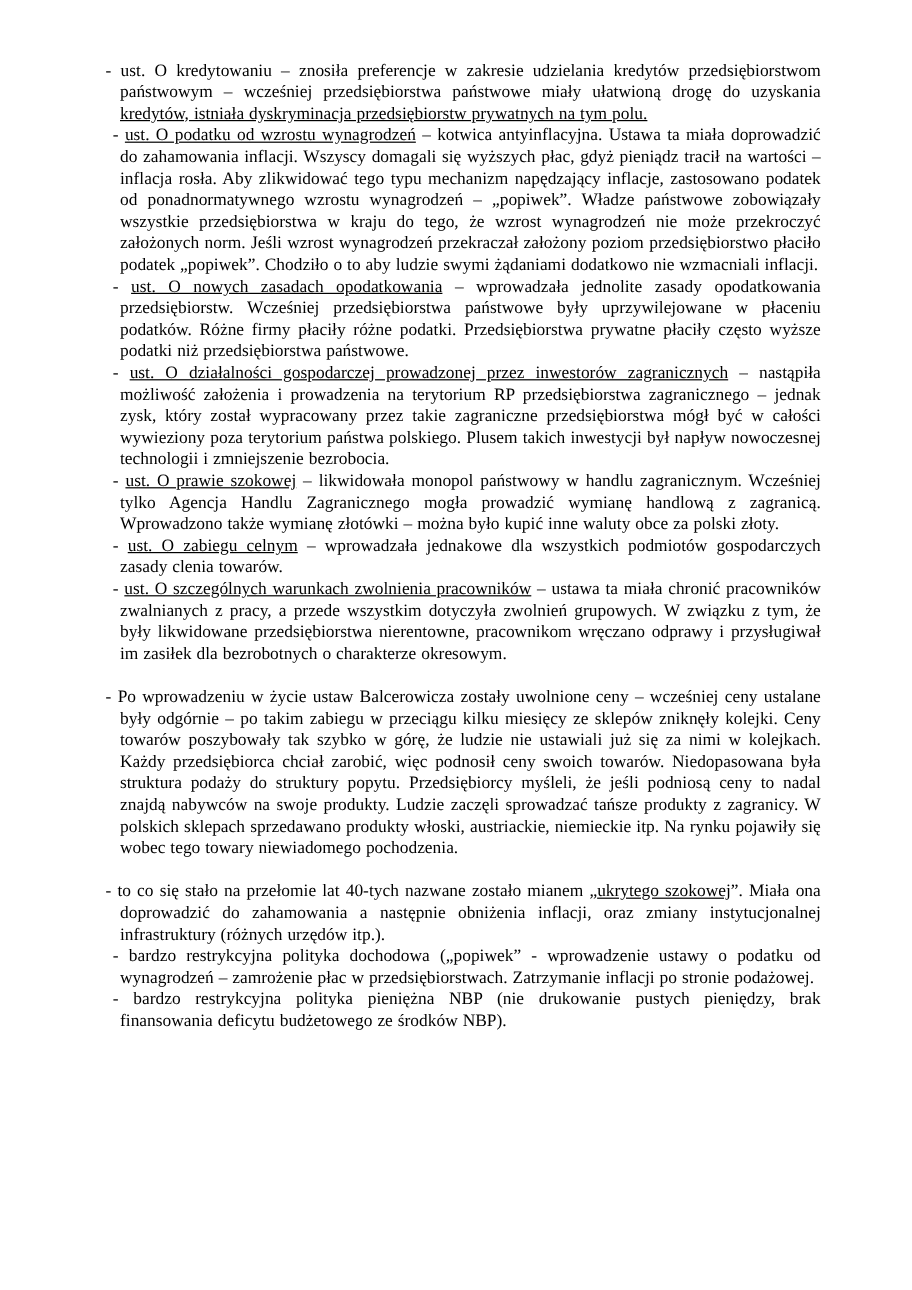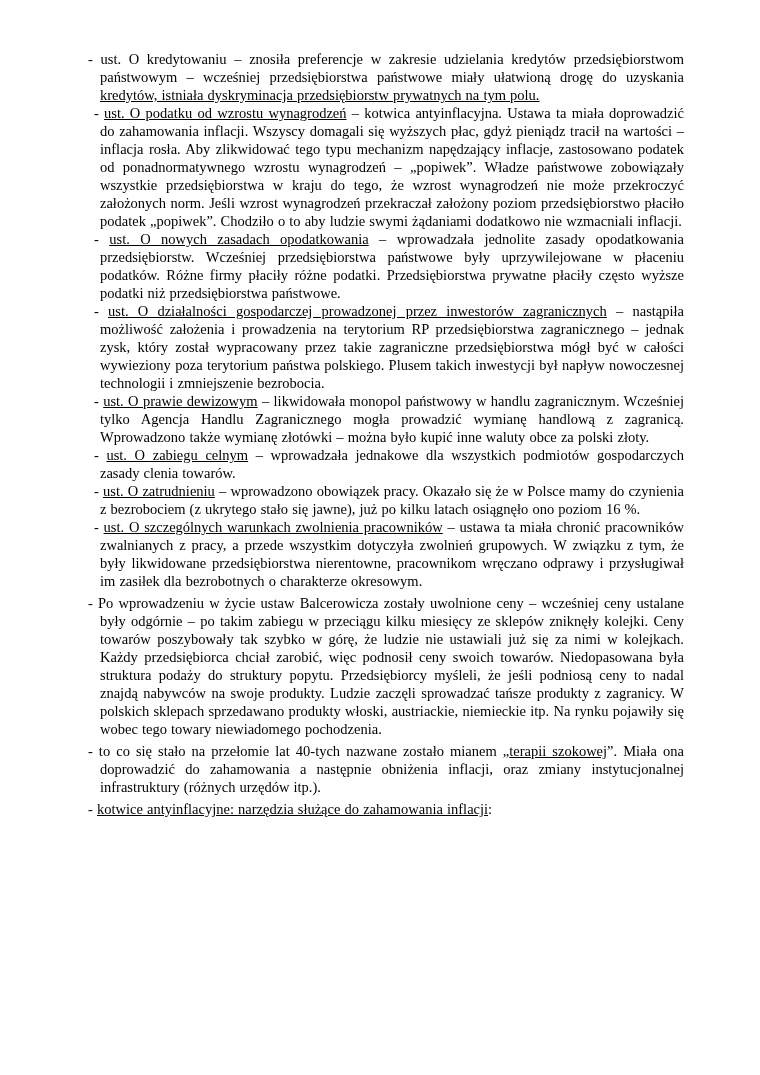--- a/index.html
+++ b/index.html
@@ -25,34 +25,34 @@
     padding-left: 12px;
     text-align: justify;
     font-family: "Liberation Serif", serif;
     font-size: 14.5px;
     line-height: 18px;
     color: #000000;
     word-spacing: 0.5px;
   }
   .para.lvl0 { text-indent: -12px; }
   .para.lvl1 { text-indent: -6px; }
-  .para.gap  { margin-top: 4px; }
+  .para.gap  { margin-top: 18px; }
   .seg-u { text-decoration: underline; }
   .seg-b { font-weight: normal; }
 </style>
 </head>
 <body>
 
 <div class="page">
   <div class="content" id="doc-content">
       <p class="para lvl0"><span class="">- ust. O kredytowaniu – znosiła preferencje w zakresie udzielania kredytów przedsiębiorstwom państwowym – wcześniej przedsiębiorstwa państwowe miały ułatwioną drogę do uzyskania </span><span class="seg-u">kredytów, istniała dyskryminacja przedsiębiorstw prywatnych na tym polu.</span></p>
       <p class="para lvl1"><span class="">- </span><span class="seg-u">ust. O podatku od wzrostu wynagrodzeń</span><span class=""> – kotwica antyinflacyjna. Ustawa ta miała doprowadzić do zahamowania inflacji. Wszyscy domagali się wyższych płac, gdyż pieniądz tracił na wartości – inflacja rosła. Aby zlikwidować tego typu mechanizm napędzający inflacje, zastosowano podatek od ponadnormatywnego wzrostu wynagrodzeń – „popiwek”. Władze państwowe zobowiązały wszystkie przedsiębiorstwa w kraju do tego, że wzrost wynagrodzeń nie może przekroczyć założonych norm. Jeśli wzrost wynagrodzeń przekraczał założony poziom przedsiębiorstwo płaciło podatek „</span><span class="seg-b ">popiwek</span><span class="">”. Chodziło o to aby ludzie swymi żądaniami dodatkowo nie wzmacniali inflacji.</span></p>
       <p class="para lvl1"><span class="">- </span><span class="seg-u">ust. O nowych zasadach opodatkowania</span><span class=""> – wprowadzała jednolite zasady opodatkowania przedsiębiorstw. Wcześniej przedsiębiorstwa państwowe były uprzywilejowane w płaceniu podatków. Różne firmy płaciły różne podatki. Przedsiębiorstwa prywatne płaciły często wyższe podatki niż przedsiębiorstwa państwowe.</span></p>
       <p class="para lvl1"><span class="">- </span><span class="seg-u">ust. O działalności gospodarczej prowadzonej przez inwestorów zagranicznych</span><span class=""> – nastąpiła możliwość założenia i prowadzenia na terytorium RP przedsiębiorstwa zagranicznego – jednak zysk, który został wypracowany przez takie zagraniczne przedsiębiorstwa mógł być w całości wywieziony poza terytorium państwa polskiego. Plusem takich inwestycji był napływ nowoczesnej technologii i zmniejszenie bezrobocia.</span></p>
-      <p class="para lvl1"><span class="">- </span><span class="seg-u">ust. O prawie dewizowym</span><span class=""> – likwidowała monopol państwowy w handlu zagranicznym. Wcześniej tylko Agencja Handlu Zagranicznego mogła prowadzić wymianę handlową z zagranicą. Wprowadzono także wymianę złotówki – można było kupić inne waluty obce za polski złoty.</span></p>
+      <p class="para lvl1"><span class="">- </span><span class="seg-u">ust. O prawie szokowej</span><span class=""> – likwidowała monopol państwowy w handlu zagranicznym. Wcześniej tylko Agencja Handlu Zagranicznego mogła prowadzić wymianę handlową z zagranicą. Wprowadzono także wymianę złotówki – można było kupić inne waluty obce za polski złoty.</span></p>
       <p class="para lvl1"><span class="">- </span><span class="seg-u">ust. O zabiegu celnym</span><span class=""> – wprowadzała jednakowe dla wszystkich podmiotów gospodarczych zasady clenia towarów.</span></p>
-      <p class="para lvl1"><span class="">- </span><span class="seg-u">ust. O zatrudnieniu</span><span class=""> – wprowadzono obowiązek pracy. Okazało się że w Polsce mamy do czynienia z </span><span class="seg-b ">bezrobociem</span><span class=""> (z ukrytego stało się jawne), już po kilku latach osiągnęło ono poziom 16 %.</span></p>
       <p class="para lvl1"><span class="">- </span><span class="seg-u">ust. O szczególnych warunkach zwolnienia pracowników</span><span class=""> – ustawa ta miała chronić pracowników zwalnianych z pracy, a przede wszystkim dotyczyła zwolnień grupowych. W związku z tym, że były likwidowane przedsiębiorstwa nierentowne, pracownikom wręczano odprawy i przysługiwał im zasiłek dla bezrobotnych o charakterze okresowym.</span></p>
       <p class="para lvl0 gap"><span class="">- Po wprowadzeniu w życie ustaw Balcerowicza </span><span class="seg-b ">zostały uwolnione ceny</span><span class=""> – wcześniej ceny ustalane były odgórnie – po takim zabiegu w przeciągu kilku miesięcy ze sklepów zniknęły kolejki. Ceny towarów poszybowały tak szybko w górę, że ludzie nie ustawiali już się za nimi w kolejkach. Każdy przedsiębiorca chciał zarobić, więc podnosił ceny swoich towarów. </span><span class="seg-b ">Niedopasowana była struktura podaży do struktury popytu.</span><span class=""> Przedsiębiorcy myśleli, że jeśli podniosą ceny to nadal znajdą nabywców na swoje produkty. Ludzie zaczęli sprowadzać tańsze produkty z zagranicy. W polskich sklepach sprzedawano produkty włoski, austriackie, niemieckie itp. Na rynku pojawiły się wobec tego towary niewiadomego pochodzenia.</span></p>
-      <p class="para lvl0 gap"><span class="">- to co się stało na przełomie lat 40-tych nazwane zostało mianem „</span><span class="seg-u">terapii szokowej</span><span class="">”. Miała ona doprowadzić do zahamowania a następnie obniżenia inflacji, oraz zmiany instytucjonalnej infrastruktury (różnych urzędów itp.).</span></p>
-      <p class="para lvl0 gap"><span class="">- </span><span class="seg-u">kotwice antyinflacyjne: narzędzia służące do zahamowania inflacji</span><span class="">:</span></p>
+      <p class="para lvl0 gap"><span class="">- to co się stało na przełomie lat 40-tych nazwane zostało mianem „</span><span class="seg-u">ukrytego szokowej</span><span class="">”. Miała ona doprowadzić do zahamowania a następnie obniżenia inflacji, oraz zmiany instytucjonalnej infrastruktury (różnych urzędów itp.).</span></p>
+      <p class="para lvl1"><span class="">- bardzo restrykcyjna polityka dochodowa („</span><span class="seg-b ">popiwek</span><span class="">” - wprowadzenie ustawy o podatku od wynagrodzeń – zamrożenie płac w przedsiębiorstwach. Zatrzymanie inflacji po stronie podażowej.</span></p>
+      <p class="para lvl1"><span class="">- bardzo restrykcyjna polityka pieniężna NBP (nie drukowanie pustych pieniędzy, brak finansowania deficytu budżetowego ze środków NBP).</span></p>
     </div>
 </div>
 
 </body></html>

